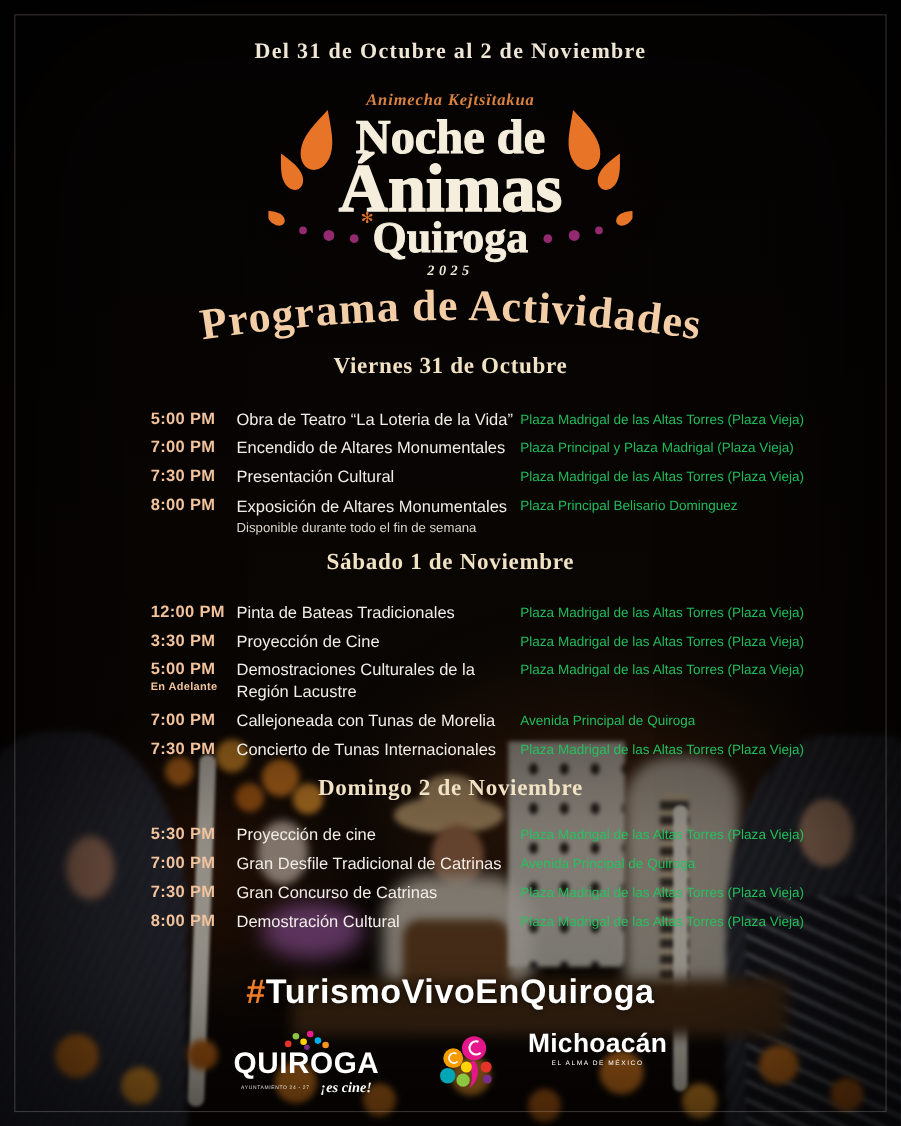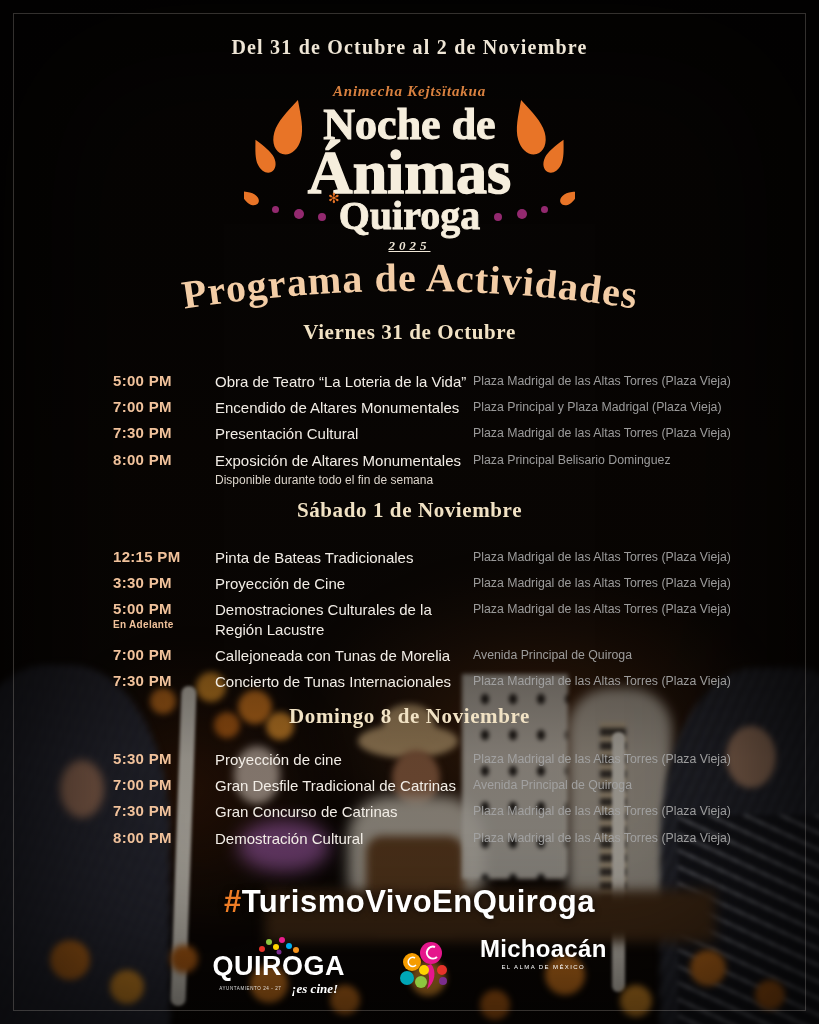--- a/index.html
+++ b/index.html
@@ -34,31 +34,31 @@
   .shade{position:absolute;inset:0;background:linear-gradient(180deg,rgba(6,4,3,.97) 0%,rgba(6,4,3,.95) 26%,rgba(8,5,3,.87) 46%,rgba(8,5,3,.64) 60%,rgba(8,5,3,.40) 74%,rgba(8,5,3,.32) 100%);}
   .vig{position:absolute;inset:0;box-shadow:inset 0 0 150px 45px rgba(0,0,0,.72);}
   .frame{position:absolute;inset:13px;border:1px solid rgba(226,220,208,.22);pointer-events:none;}
   
   .center{left:0;right:0;text-align:center;}
   .date{top:36px;font:700 20px "Liberation Serif",serif;color:#efe6d6;letter-spacing:1.2px;}
   .pure{top:83px;font:italic 700 15px "Liberation Serif",serif;color:#d9813f;letter-spacing:.8px;}
   .t1{top:99px;font:700 44px "Liberation Serif",serif;color:#f6eedd;-webkit-text-stroke:1px #f6eedd;}
   .t2{top:137px;font:700 62px "Liberation Serif",serif;color:#f6eedd;-webkit-text-stroke:1.4px #f6eedd;}
   .town{top:192px;font:700 40px "Liberation Serif",serif;color:#f6eedd;-webkit-text-stroke:.8px #f6eedd;}
-  .year{top:238px;font:italic 700 13px "Liberation Serif",serif;color:#efe6d6;letter-spacing:4px;text-decoration:underline;}
+  .year{top:238px;font:italic 700 13px "Liberation Serif",serif;color:#efe6d6;letter-spacing:4px;}
   .arcWrap{top:254px;left:70px;width:680px;height:80px;}
   .arc-text{font:700 40px "Liberation Serif",serif;fill:#f3cda6;letter-spacing:1px;}
   .dayTitle{position:absolute;left:0;right:0;text-align:center;font:700 21px "Liberation Serif",serif;color:#f1e2c4;letter-spacing:.6px;}
   .prog{position:absolute;left:113px;right:14px;}
   .row{display:grid;grid-template-columns:102px 258px 1fr;margin-bottom:7px;align-items:start;}
-  .time{font:700 15px "Liberation Sans",sans-serif;color:#f1c29b;letter-spacing:.3px;}
+  .time{font:700 15px "Liberation Sans",sans-serif;color:#f1c29b;letter-spacing:.3px;margin-left:24px;}
   .timeNote{font:700 10px "Liberation Sans",sans-serif;color:#f1c29b;margin-top:2px;}
   .name{font:400 15px "Liberation Sans",sans-serif;color:#f2ede6;line-height:1.28;padding-right:0;}
   .note{font:400 12px "Liberation Sans",sans-serif;color:#ddd6cc;margin-top:3px;}
-  .venue{font:400 12.3px "Liberation Sans",sans-serif;color:#a3a3a3;opacity:.95;padding-top:2px;line-height:1.25;}
+  .venue{font:400 12.3px "Liberation Sans",sans-serif;color:#22c55e;opacity:.95;padding-top:2px;line-height:1.25;}
   .hashtag{top:884px;font:700 31px "Liberation Sans",sans-serif;color:#fff;letter-spacing:.5px;text-shadow:0 1px 6px rgba(0,0,0,.6);}
   .hash{color:#ef7d26;}
   .dot{position:absolute;border-radius:50%;background:#93296f;}
   .sparkle{position:absolute;color:#e87427;font-size:14px;}
   .flame{position:absolute;top:96px;}
   .flame-right{transform:scaleX(-1);}
   
   .footer{top:934px;left:0;right:0;display:flex;justify-content:center;align-items:center;gap:52px;}
   .lg1{display:flex;align-items:center;gap:9px;color:#fff;}
   .lg1 .small{font:700 7.5px "Liberation Sans",sans-serif;letter-spacing:1.6px;}
@@ -186,21 +186,21 @@
         <span>Exposición de Altares Monumentales</span>
         <div class="note">Disponible durante todo el fin de semana</div>
       </div>
       <div class="venue">Plaza Principal Belisario Dominguez</div>
     </div>
   </div>
 
   <div class="dayTitle" style="top:498px;">Sábado 1 de Noviembre</div>
   <div class="prog" style="top:548px;">
     <div class="row">
-      <div class="time"><span>12:15 PM</span></div>
+      <div class="time"><span>12:00 PM</span></div>
       <div class="name"><span>Pinta de Bateas Tradicionales</span></div>
       <div class="venue">Plaza Madrigal de las Altas Torres (Plaza Vieja)</div>
     </div>
     <div class="row">
       <div class="time"><span>3:30 PM</span></div>
       <div class="name"><span>Proyección de Cine</span></div>
       <div class="venue">Plaza Madrigal de las Altas Torres (Plaza Vieja)</div>
     </div>
     <div class="row">
       <div class="time">
@@ -215,21 +215,21 @@
       <div class="name"><span>Callejoneada con Tunas de Morelia</span></div>
       <div class="venue">Avenida Principal de Quiroga</div>
     </div>
     <div class="row">
       <div class="time"><span>7:30 PM</span></div>
       <div class="name"><span>Concierto de Tunas Internacionales</span></div>
       <div class="venue">Plaza Madrigal de las Altas Torres (Plaza Vieja)</div>
     </div>
   </div>
 
-  <div class="dayTitle" style="top:704px;">Domingo 8 de Noviembre</div>
+  <div class="dayTitle" style="top:704px;">Domingo 2 de Noviembre</div>
   <div class="prog" style="top:750px;">
     <div class="row">
       <div class="time"><span>5:30 PM</span></div>
       <div class="name"><span>Proyección de cine</span></div>
       <div class="venue">Plaza Madrigal de las Altas Torres (Plaza Vieja)</div>
     </div>
     <div class="row">
       <div class="time"><span>7:00 PM</span></div>
       <div class="name"><span>Gran Desfile Tradicional de Catrinas</span></div>
       <div class="venue">Avenida Principal de Quiroga</div>

